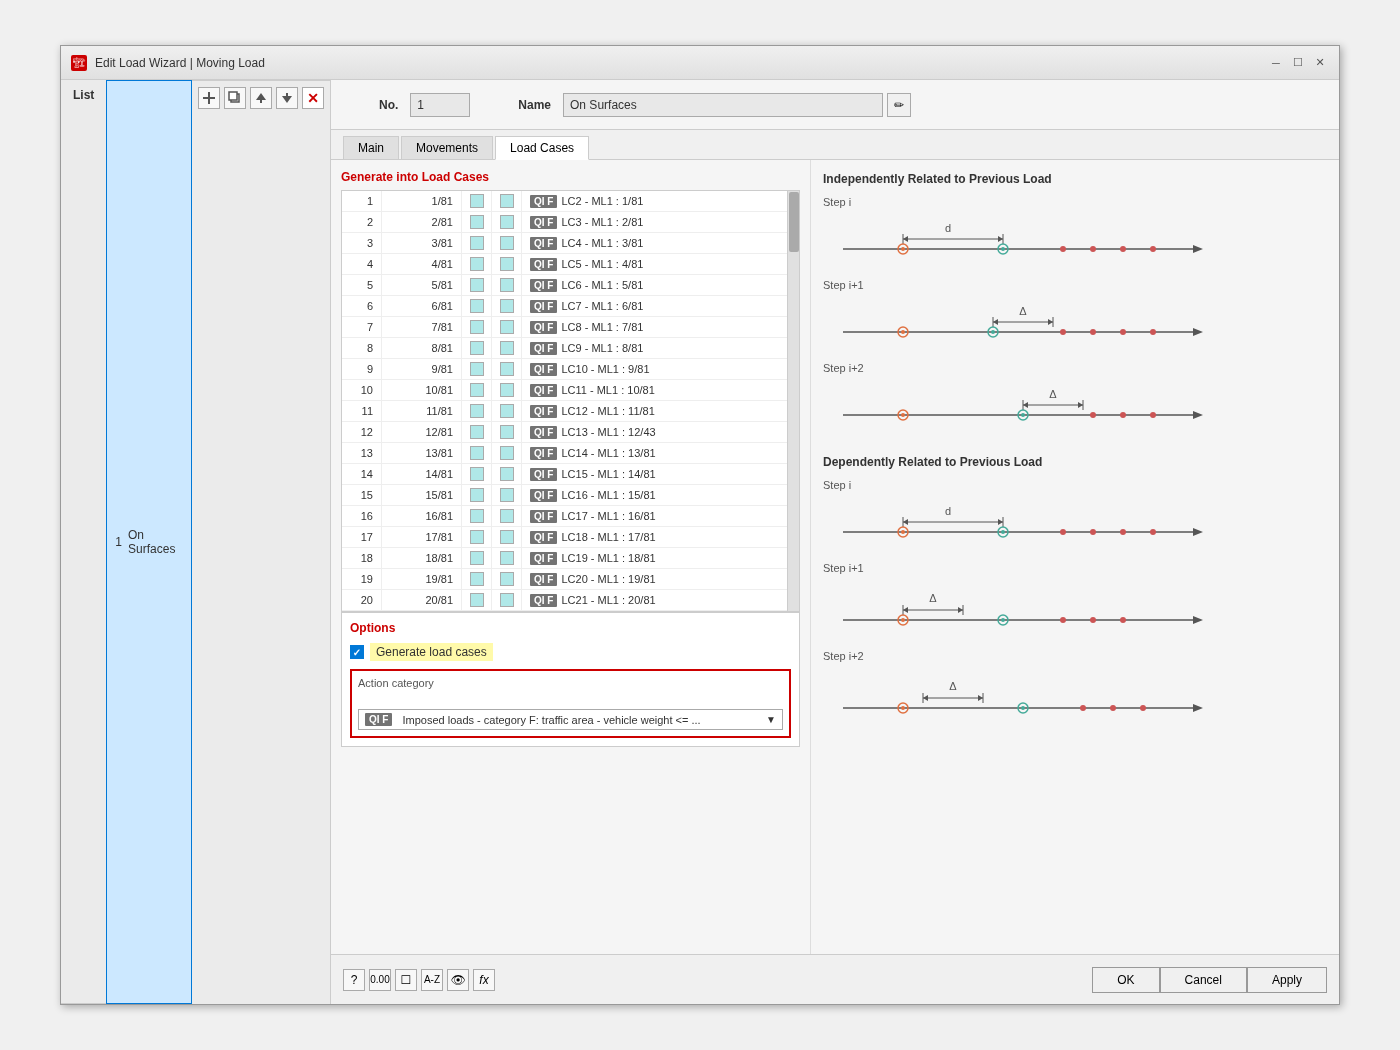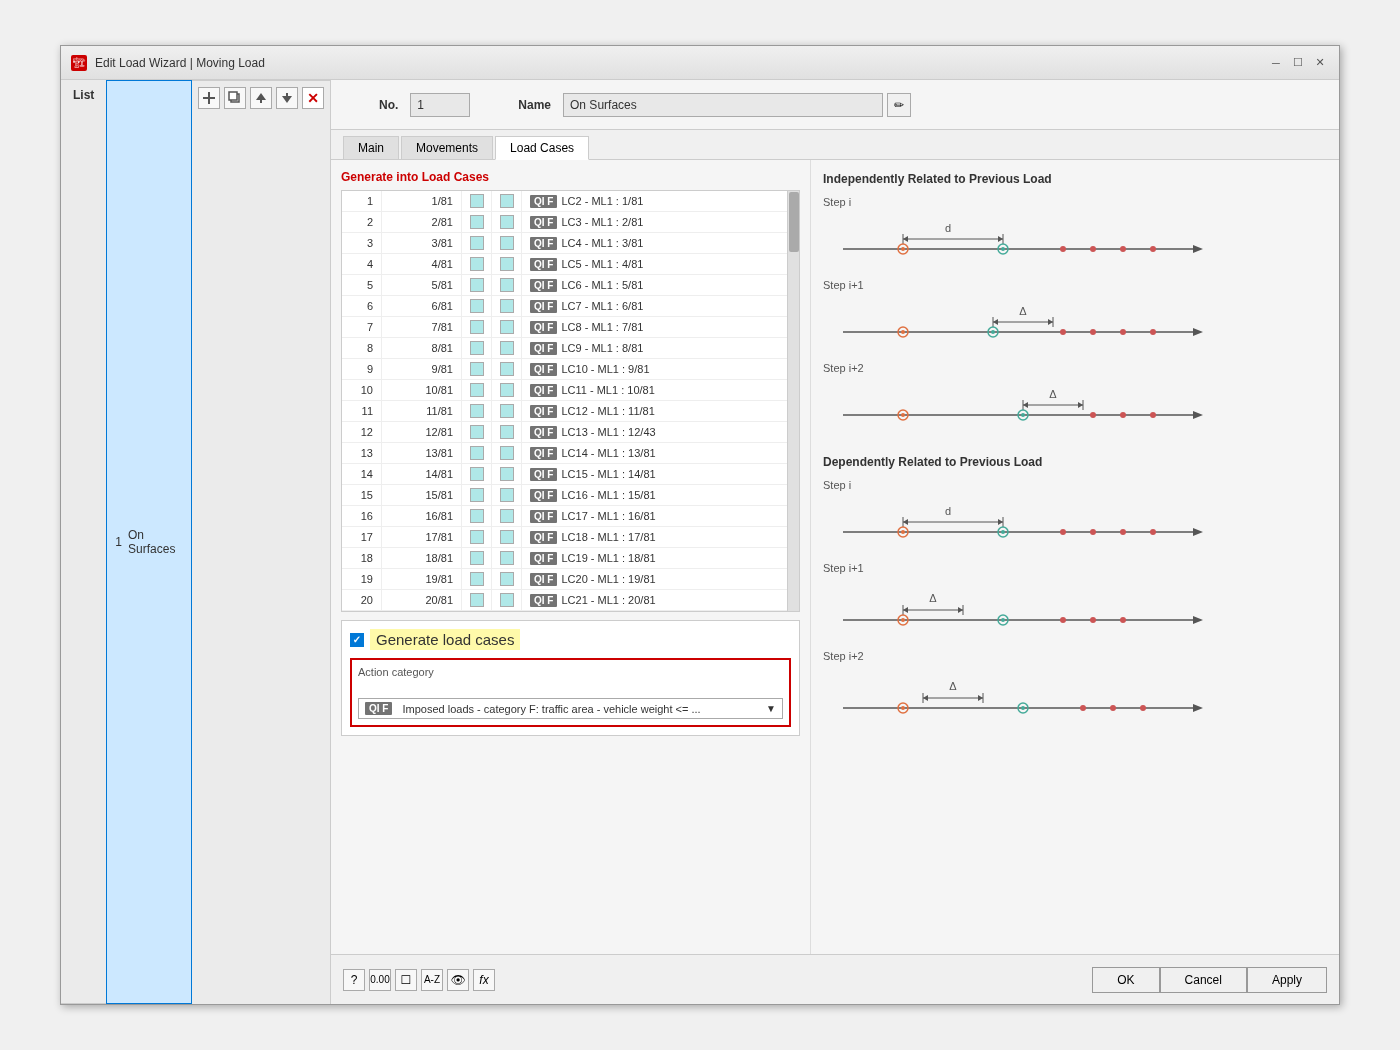--- a/index.html
+++ b/index.html
@@ -36,21 +36,21 @@
 
     
     .tabs-bar { display: flex; padding: 6px 12px 0; background: #f0f0f0; border-bottom: 1px solid #ccc; }
     .tab { padding: 4px 14px; border: 1px solid #ccc; border-bottom: none; cursor: pointer; font-size: 12px; background: #e0e0e0; margin-right: 2px; }
     .tab.active { background: #fff; border-bottom: 1px solid #fff; margin-bottom: -1px; z-index: 1; }
 
     
     .content-area { display: flex; flex: 1; overflow: hidden; }
 
     
-    .load-cases-panel { width: 480px; padding: 10px; display: flex; flex-direction: column; gap: 8px; border-right: 1px solid #ddd; overflow-y: auto; }
+    .load-cases-panel { width: 480px; padding: 10px; display: flex; flex-direction: column; border-right: 1px solid #ddd; overflow-y: auto; }
 
     .section-title { font-weight: bold; color: #c00; font-size: 12px; margin-bottom: 6px; }
 
     .table-container { border: 1px solid #ccc; background: white; overflow: hidden; }
     .th { padding: 4px 6px; font-size: 11px; font-weight: bold; color: #333; text-align: center; border-right: 1px solid #ccc; }
     .th:last-child { border-right: none; }
 
     .table-body { max-height: 430px; overflow-y: auto; position: relative; }
     .scrollbar { position: absolute; right: 0; top: 0; bottom: 0; width: 12px; background: #e0e0e0; border-left: 1px solid #ccc; }
     .scrollbar-thumb { width: 10px; height: 60px; background: #aaa; margin: 1px; border-radius: 2px; }
@@ -62,21 +62,21 @@
 
     .qi-badge { background: #737373; color: white; font-size: 10px; padding: 1px 4px; font-weight: bold; border-radius: 1px; margin-right: 4px; }
     .color-cell { width: 14px; height: 14px; background: #b0e8e8; border: 1px solid #aaa; }
 
     
     .options-section { border: 1px solid #ccc; padding: 8px; background: white; }
     .options-title { font-weight: bold; color: #c00; font-size: 12px; margin-bottom: 8px; }
     .checkbox-row { display: flex; align-items: center; gap: 6px; }
     .cb { width: 14px; height: 14px; border: 1px solid #0078d7; background: #0078d7; display: flex; align-items: center; justify-content: center; cursor: pointer; }
     .cb-check { color: white; font-size: 10px; font-weight: bold; }
-    .cb-label { font-size: 15px; color: #333; background: #fffaaa; padding: 2px 6px; }
+    .cb-label { font-size: 12px; color: #333; background: #fffaaa; padding: 2px 6px; }
 
     .action-category { border: 2px solid #c00; padding: 6px; margin-top: 8px; background: white; }
     .action-title { font-size: 11px; color: #555; margin-bottom: 20px; }
     .action-dropdown { display: flex; align-items: center; border: 1px solid #aaa; padding: 3px 6px; background: white; cursor: pointer; gap: 6px; }
     .action-dropdown-text { font-size: 11px; color: #333; flex: 1; }
     .dropdown-arrow { font-size: 10px; color: #333; }
 
     
     .diagram-panel { flex: 1; padding: 12px; overflow-y: auto; }
     .diagram-section { margin-bottom: 20px; }
@@ -467,20 +467,21 @@
     </div>
                   </div>
                 <div class="scrollbar">
                   <div class="scrollbar-thumb"></div>
                 </div>
               </div>
             </div>
           </div>
 
           <div class="options-section">
+            <div class="options-title">Options</div>
             <div class="checkbox-row">
               <div class="cb">
                 <span class="cb-check">✓</span>
               </div>
               <span class="cb-label">Generate load cases</span>
             </div>
 
             <div class="action-category">
               <div class="action-title">Action category</div>
               <div class="action-dropdown">

